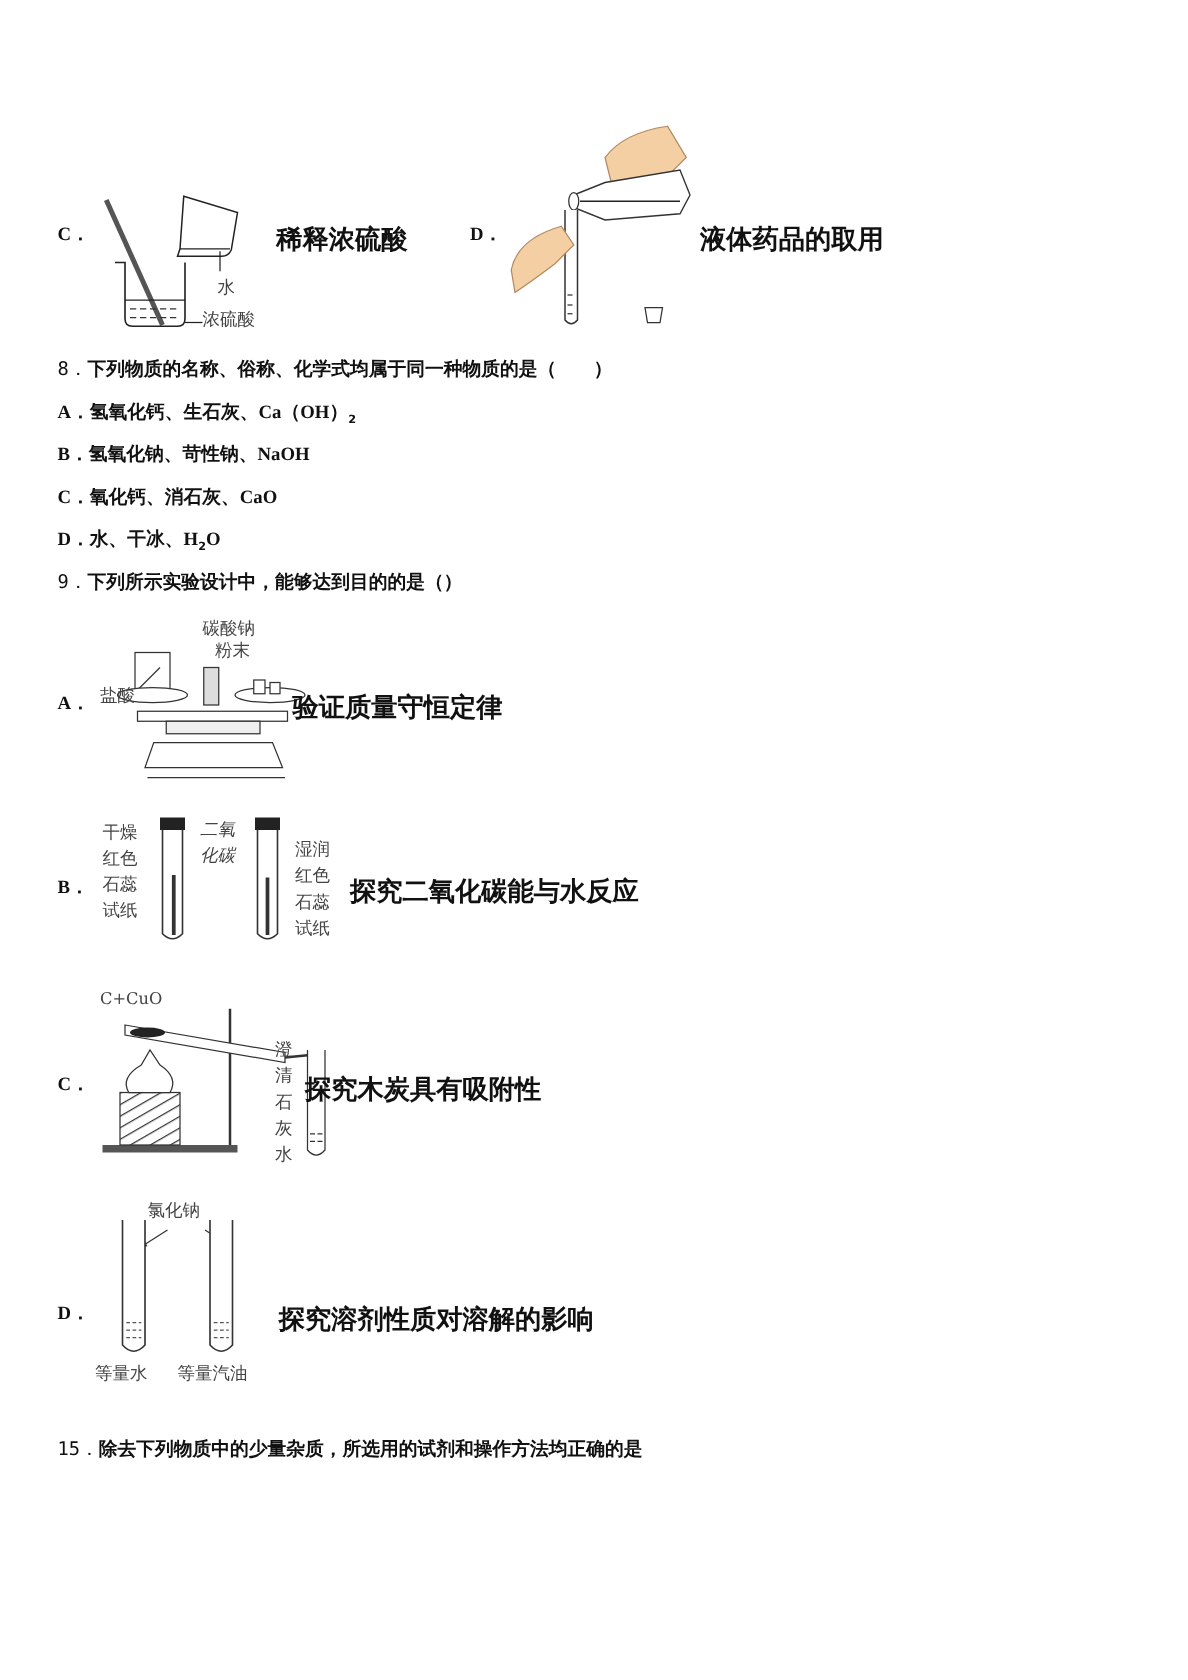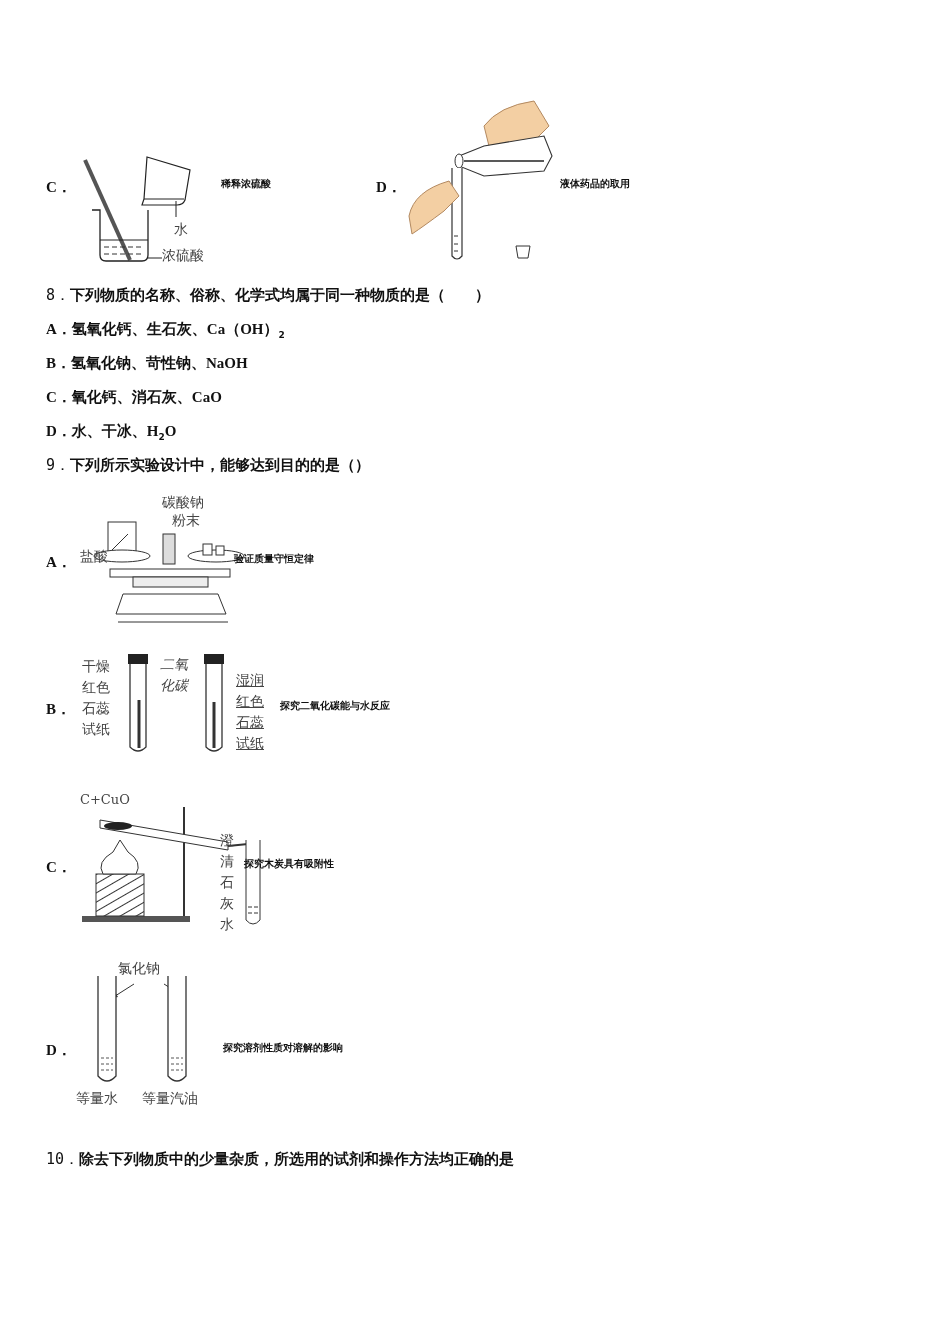--- a/index.html
+++ b/index.html
@@ -1,20 +1,20 @@
 <!DOCTYPE html>
 <html><head>
   <meta charset="utf-8">
   <style>
     html, body { margin: 0; padding: 0; background: #ffffff; }
     body { width: 950px; height: 1344px; position: relative; overflow: hidden;
       font-family: "DejaVu Sans", "Liberation Sans", sans-serif; color: #111; }
     .abs { position: absolute; }
     .opt-letter { font-family: "Liberation Serif", "DejaVu Serif", serif; font-weight: bold; font-size: 15px; }
-    .cap { font-weight: bold; font-size: 10px; white-space: nowrap; }
+    .cap { font-weight: bold; font-size: 21px; white-space: nowrap; }
     .line { font-weight: bold; font-size: 15px; white-space: nowrap; }
     .line .lat { font-family: "Liberation Serif", "DejaVu Serif", serif; }
     .qnum { font-family: "DejaVu Sans Mono", "Liberation Mono", monospace; font-weight: normal; }
     .lbl { font-size: 14px; color: #444; font-family: "DejaVu Serif", "Liberation Serif", serif; }
     sub { font-size: 9px; }
     svg { overflow: visible; }
   </style>
 </head>
 <body>
 
@@ -119,21 +119,21 @@
   <div class="abs lbl" style="left:2px;top:4px;line-height:21px;width:40px;">
     <div>干燥</div>
     <div>红色</div>
     <div>石蕊</div>
     <div>试纸</div>
   </div>
   <div class="abs lbl" style="left:80px;top:2px;line-height:21px;font-style:italic;">
     <div>二氧</div>
     <div>化碳</div>
   </div>
-  <div class="abs lbl" style="left:156px;top:18px;line-height:21px;text-decoration:underline;">
+  <div class="abs lbl" style="left:156px;top:18px;line-height:21px;">
     <div>湿润</div>
     <div>红色</div>
     <div>石蕊</div>
     <div>试纸</div>
   </div>
 </div>
 <div class="abs cap" style="left:280px;top:699px;">探究二氧化碳能与水反应</div>
 
 <div class="abs opt-letter" style="left:46px;top:858px;">C．</div>
 <div class="abs" style="left:78px;top:792px;">
@@ -185,14 +185,14 @@
         <line x1="95" y1="104" x2="107" y2="104"></line>
       </g>
   </svg>
   <span class="abs lbl" style="left:42px;top:-6px;">氯化钠</span>
   <span class="abs lbl" style="left:0px;top:124px;">等量水</span>
   <span class="abs lbl" style="left:66px;top:124px;">等量汽油</span>
 </div>
 <div class="abs cap" style="left:223px;top:1041px;">探究溶剂性质对溶解的影响</div>
 
 <div class="abs line" style="left:46px;top:1150px;">
-  <span class="qnum">10．</span><span>除去下列物质中的少量杂质，所选用的试剂和操作方法均正确的是</span>
+  <span class="qnum">15．</span><span>除去下列物质中的少量杂质，所选用的试剂和操作方法均正确的是</span>
 </div>
 
 </body></html>

